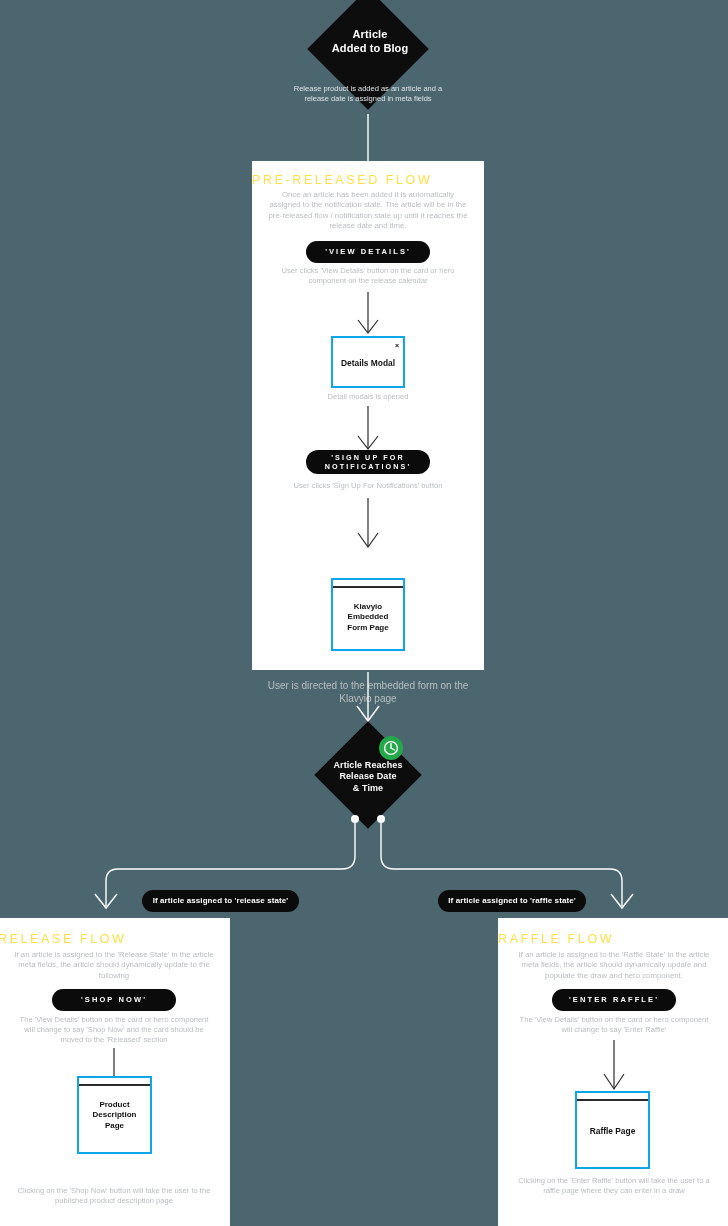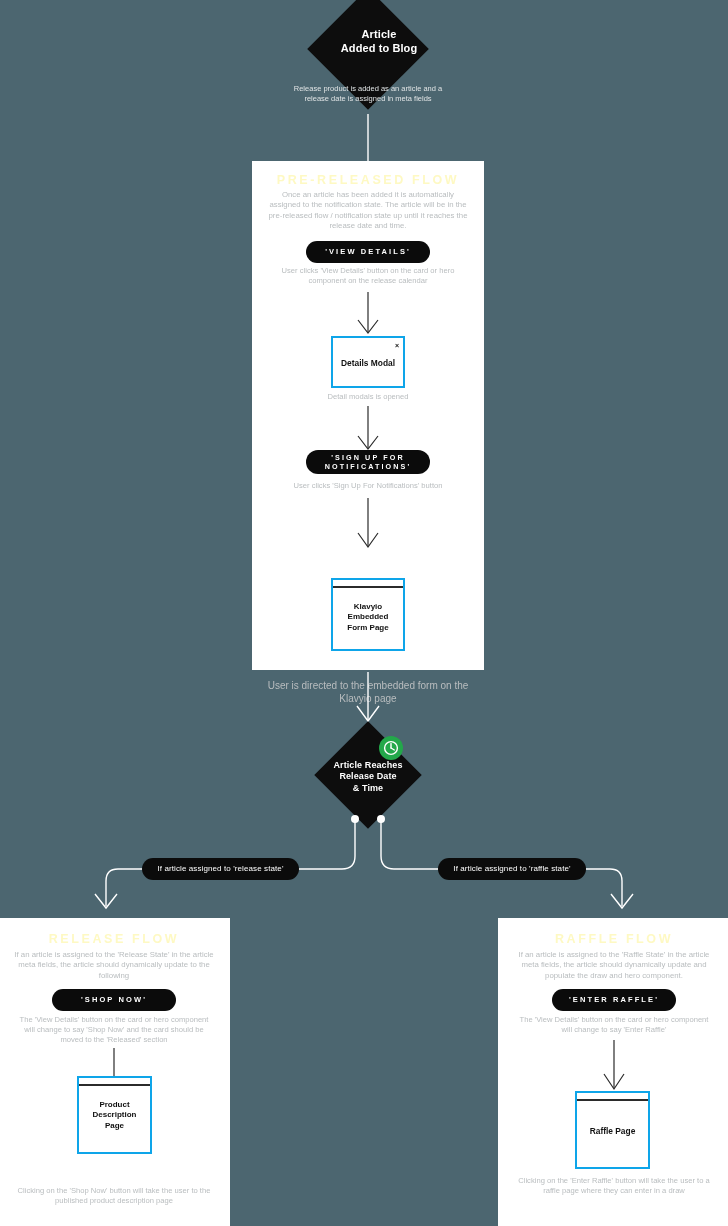--- a/index.html
+++ b/index.html
@@ -43,42 +43,43 @@
   }
   .caption.on-dark {
     color: #dfe3e4;
   }
   .panel {
     position: absolute;
     background: #ffffff;
   }
   .panel-title {
     position: absolute;
-    color: #fef9c3;
-    font-weight: 700;
-    text-align: center;
+    color: #fde047;
+    font-weight: 400;
+    text-align: left;
     letter-spacing: 2.6px;
   }
   .pill {
     position: absolute;
     background: #0b0b0b;
     border-radius: 999px;
     color: #ffffff;
     display: flex;
     align-items: center;
     justify-content: center;
     text-align: center;
     font-weight: 700;
     letter-spacing: 2.1px;
     line-height: 1.25;
     box-sizing: border-box;
   }
   .pill.label-pill {
     letter-spacing: .1px;
-    font-weight: 400;
+    font-weight: 700;
+    margin-top: 32px;
   }
   .boxnode {
     position: absolute;
     background: #ffffff;
     border: 2px solid #0ea5e9;
     box-sizing: border-box;
   }
   .boxnode .bar {
     position: absolute;
     left: 0; right: 0; top: 0;
@@ -110,21 +111,21 @@
     border-radius: 50%;
     background: #23a84a;
   }
 </style>
 </head>
 <body>
 
 <div class="stage">
 
   <div class="diamond" style="left:325px; top:6px; width:86px; height:86px;"></div>
-  <div class="diamond-label" style="left:309px; top:28px; width:140px; font-size:11px;">
+  <div class="diamond-label" style="left:300px; top:28px; width:140px; font-size:11px;">
     <span>Article</span><br>
     <span>Added to Blog</span>
   </div>
 
   <div class="caption on-dark" style="left:284px; top:84px; width:168px; font-size:7.5px;">Release product is added as an article and a release date is assigned in meta fields</div>
 
   <svg class="conn" style="left:360px; top:114px;" width="16" height="50" viewBox="0 0 16 50">
     <line x1="8" y1="0" x2="8" y2="48" stroke="#ffffff" stroke-width="1.4"></line>
   </svg>
 

